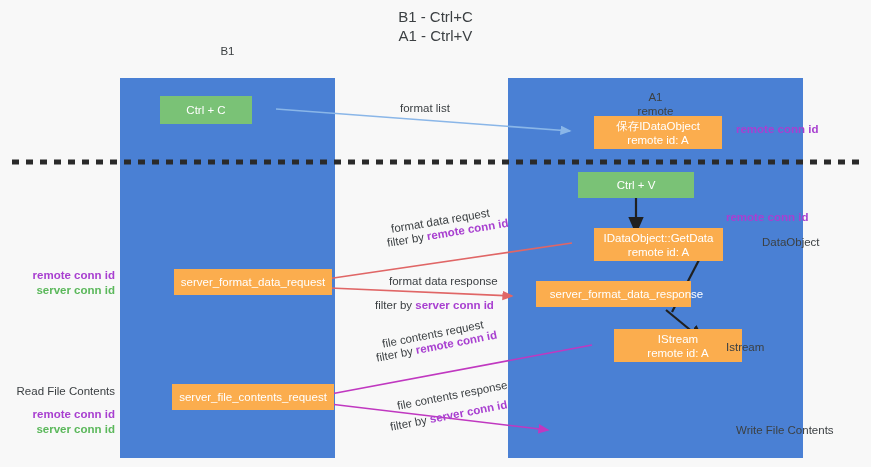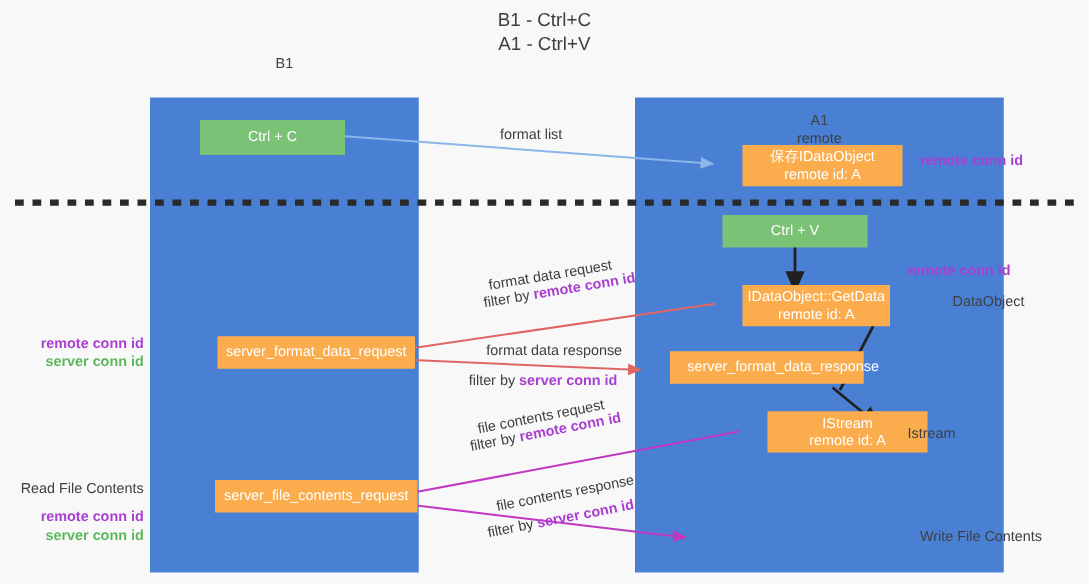--- a/index.html
+++ b/index.html
@@ -147,34 +147,34 @@
   </div>
 
   <div class="col-head" id="head-b1">
     <div>B1</div>
   </div>
   <div class="col-head" id="head-a1">
     <div>A1</div>
     <div>remote</div>
   </div>
 
-  <div class="box green" style="left:160px; top:96px; width:116px; height:28px;">
+  <div class="box green" style="left:160px; top:96px; width:92px; height:28px;">
     <span>Ctrl + C</span>
   </div>
 
   <div class="box orange" style="left:572px; top:116px; width:128px; height:33px;">
     <span>保存IDataObject</span>
     <span>remote id: A</span>
   </div>
 
   <div class="box green" style="left:578px; top:172px; width:116px; height:26px;">
     <span>Ctrl + V</span>
   </div>
 
-  <div class="box orange" style="left:572px; top:228px; width:118px; height:33px;">
+  <div class="box orange" style="left:572px; top:228px; width:129px; height:33px;">
     <span>IDataObject::GetData</span>
     <span>remote id: A</span>
   </div>
 
   <div class="box orange" style="left:152px; top:269px; width:158px; height:26px;">
     <span>server_format_data_request</span>
   </div>
 
   <div class="box orange" style="left:514px; top:281px; width:155px; height:26px;padding-left:30px;">
     <span>server_format_data_response</span>

